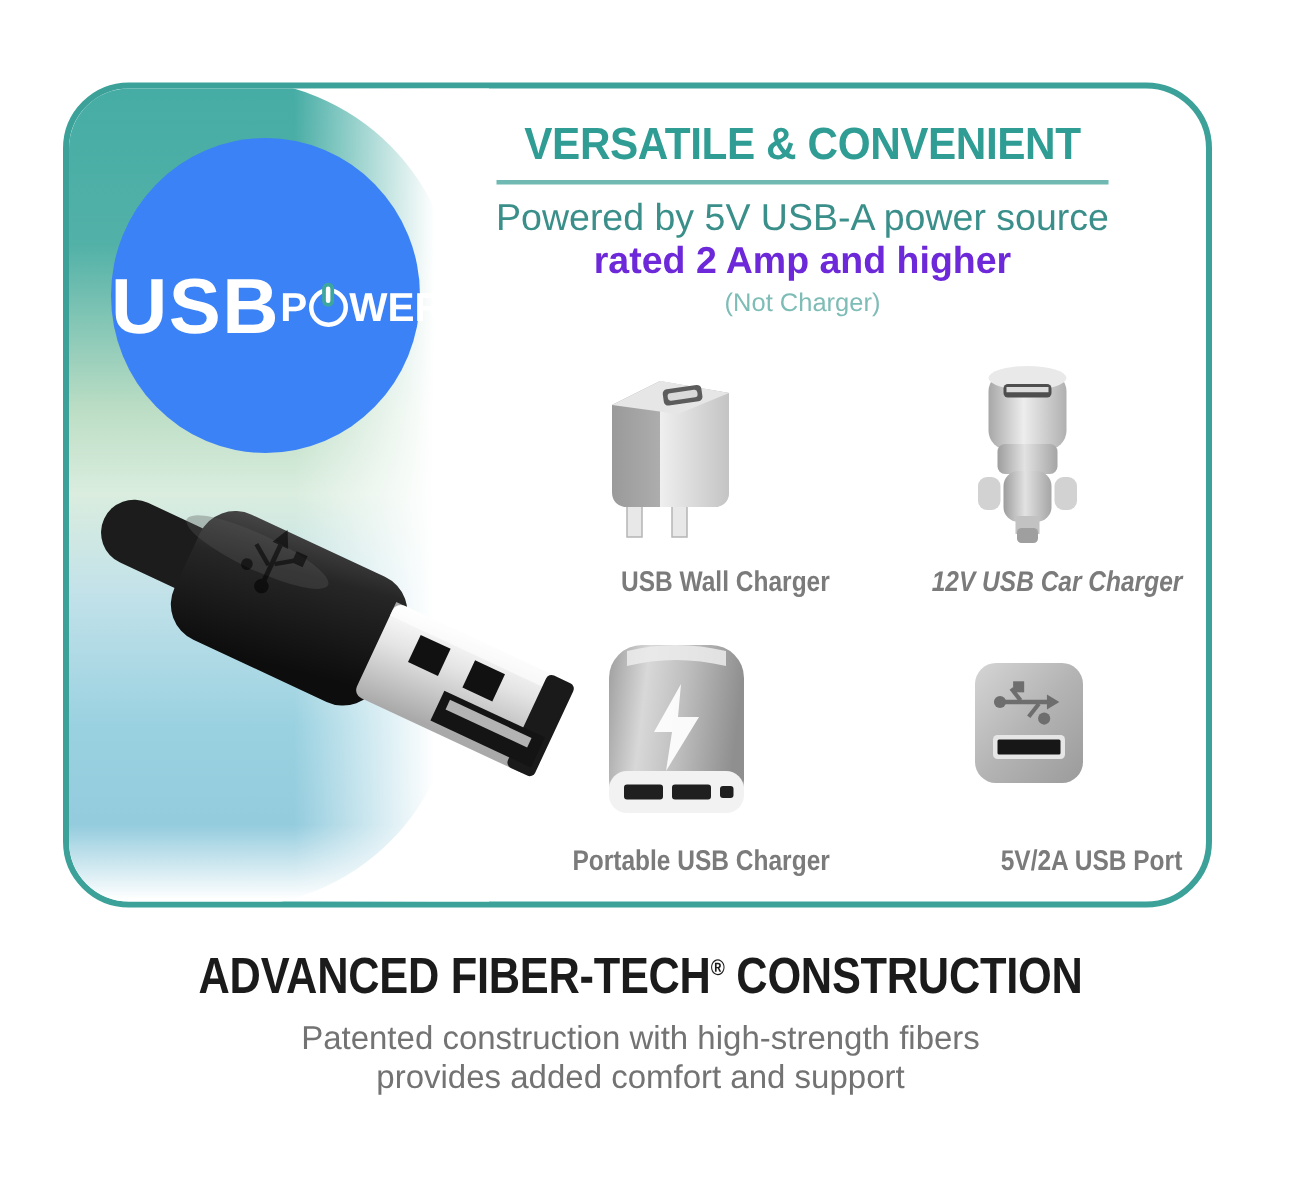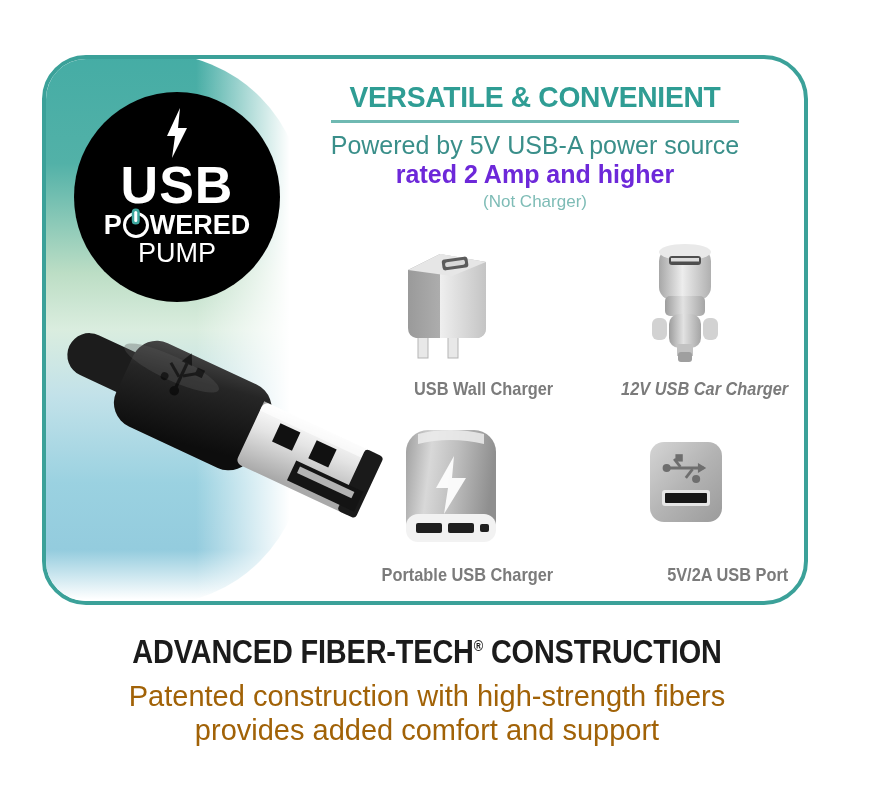--- a/index.html
+++ b/index.html
@@ -26,22 +26,22 @@
     opacity:.95;
   }
   .blob-mask{
     position:absolute;left:150px;top:-6px;width:130px;height:552px;
     background:linear-gradient(90deg,rgba(255,255,255,0) 0%,#ffffff 72%);
   }
 
   
   .badge{
     position:absolute;left:74px;top:92px;width:206px;height:210px;
-    border-radius:50%;background:#000000;
-    display:flex;flex-direction:column;align-items:center;justify-content:flex-start;
+    border-radius:50%;background:#3b82f6;
+    display:flex;flex-direction:row;align-items:center;justify-content:flex-start;
     padding-top:16px;box-sizing:border-box;color:#ffffff;
   }
   .bolt{width:28px;height:50px;margin-bottom:2px;}
   .badge-usb{
     font-size:52px;font-weight:bold;letter-spacing:1px;line-height:.98;
     font-family:"Liberation Sans", sans-serif;
   }
   .badge-powered{font-size:27px;font-weight:bold;line-height:1.05;display:flex;align-items:center;}
   .badge-pump{font-size:27px;font-weight:normal;line-height:1.1;}
   .pwr-o{
@@ -80,21 +80,21 @@
   #dev-pb  {left:330px;top:418px;width:240px;}
   #dev-port{left:565px;top:418px;width:240px;}
 
   
   .foot{position:absolute;left:0;top:632px;width:854px;text-align:center;}
   .foot h2{
     margin:0;font-size:34px;font-weight:bold;color:#1b1b1b;letter-spacing:-.2px;
     transform:scaleX(.85);transform-origin:center;
   }
   .foot h2 sup{font-size:15px;vertical-align:super;}
-  .foot p{margin:8px 0 0;font-size:29px;color:#a16207;line-height:1.18;}
+  .foot p{margin:8px 0 0;font-size:22px;color:#737373;line-height:1.18;}
 </style>
 </head>
 <body>
 
 <div class="stage">
 
   <div class="panel">
     <div class="blob"></div>
     <div class="blob-mask"></div>
   </div>

